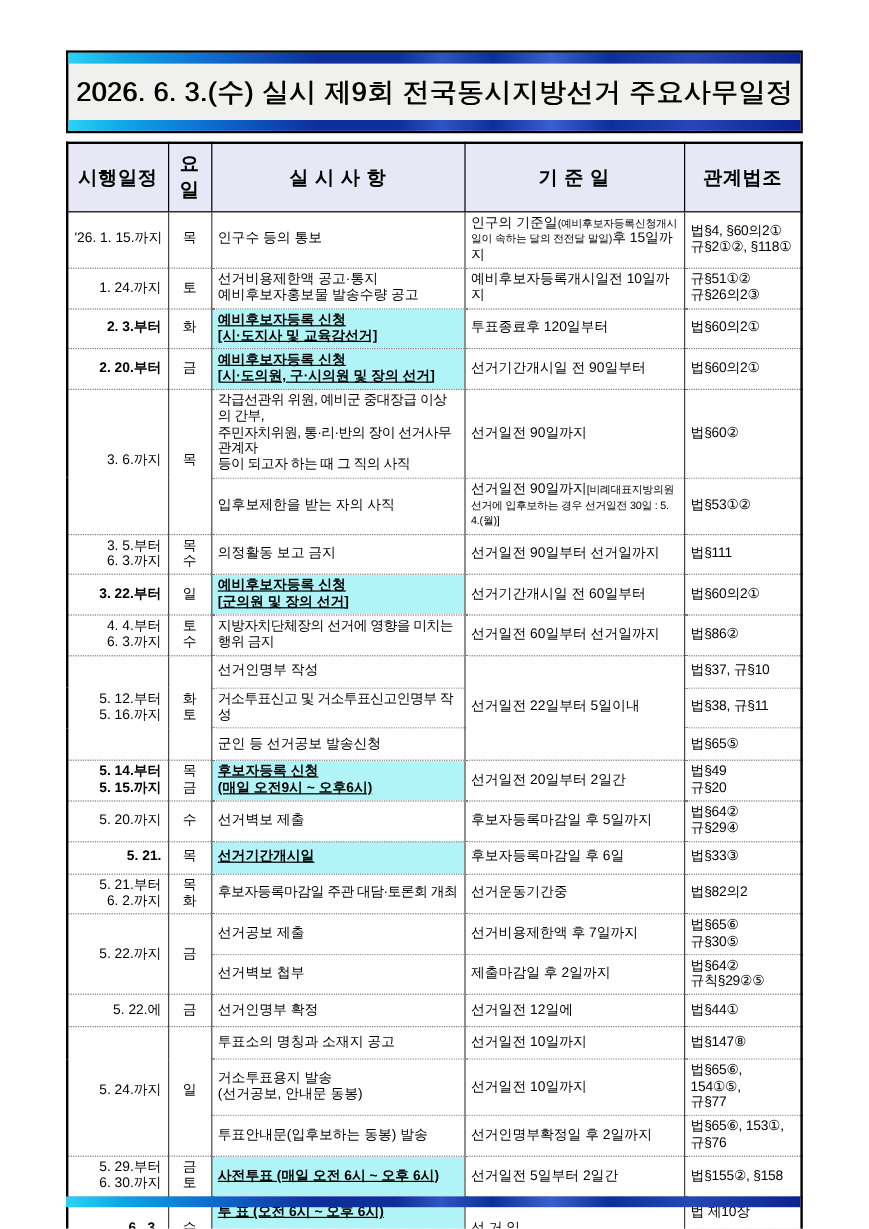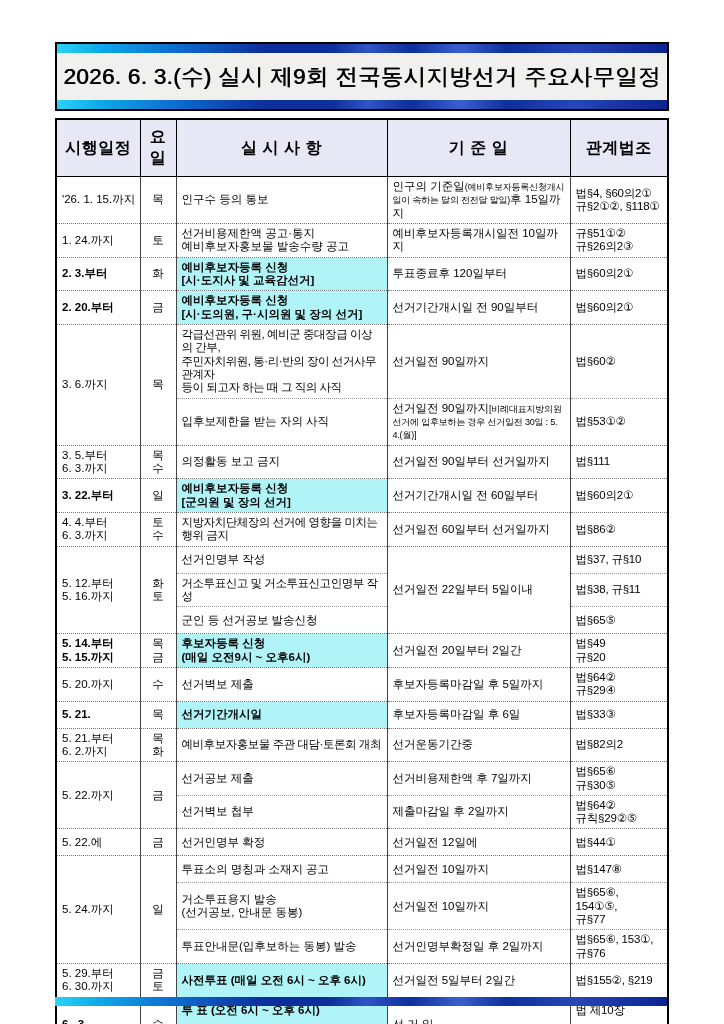--- a/index.html
+++ b/index.html
@@ -20,28 +20,28 @@
 
   
   table.sched{position:absolute;left:55px;top:118px;width:612px;border-collapse:collapse;
       table-layout:fixed;border:2px solid #000;}
   table.sched th{background:var(--hdr,#e7e7f5);border:1.5px solid #000;
       font-size:16px;font-weight:700;padding:7px 2px;letter-spacing:.5px;}
   table.sched td{border-left:1px solid #444;border-right:1px solid #444;border-top:1px dotted #999;
       vertical-align:middle;padding:3px 5px;font-size:11.5px;line-height:1.16;height:20px;
       overflow:hidden;}
   tr.grp-first td{border-top:1px dotted #777;}
-  td.date{text-align:left;padding:2px 1px;white-space:nowrap;margin-top:36px;}
+  td.date{text-align:right;padding:2px 1px;white-space:nowrap;margin-top:36px;}
   td.day{text-align:center;padding:2px 0;}
   td.act{}
   td.basis{}
   td.law{font-size:10.8px;padding:2px 3px 2px 5px;letter-spacing:-.2px;}
   .bold{font-weight:700;}
   .big{font-size:14.5px;letter-spacing:1px;}
-  .hl{background:var(--hl,#b0f4f7);font-weight:700;}
+  .hl{background:var(--hl,#b0f4f7);font-weight:700;text-decoration:underline;}
   .cond{font-size:10.6px;letter-spacing:-.45px;}
   .small{font-size:9px;letter-spacing:-.2px;}
 </style>
 </head>
 <body>
 
 <div class="page">
 
   <div class="titlebox">
     <div class="grad-bar"></div>
@@ -296,21 +296,21 @@
         <tr class="grp-first">
           <td class="date" rowspan="1">
             <div>5. 21.부터</div>
             <div>6. 2.까지</div>
           </td>
           <td class="day" rowspan="1">
             <div>목</div>
             <div>화</div>
           </td>
           <td class="act cond">
-            <div>예비후보자홍보물 주관 대담·토론회 개최</div>
+            <div>후보자등록마감일 주관 대담·토론회 개최</div>
           </td>
           <td class="basis"><span>선거운동기간중</span></td>
           <td class="law">
             <div>법§82의2</div>
           </td>
         </tr>
         <tr class="grp-first">
           <td class="date" rowspan="2">
             <div>5. 22.까지</div>
           </td>
@@ -394,21 +394,21 @@
           </td>
           <td class="day" rowspan="1">
             <div>금</div>
             <div>토</div>
           </td>
           <td class="act hl">
             <div>사전투표 (매일 오전 6시 ~ 오후 6시)</div>
           </td>
           <td class="basis"><span>선거일전 5일부터 2일간</span></td>
           <td class="law">
-            <div>법§155②, §219</div>
+            <div>법§155②, §158</div>
           </td>
         </tr>
         <tr class="grp-first">
           <td class="date bold big" rowspan="2">
             <div>6. 3.</div>
           </td>
           <td class="day" rowspan="2">
             <div>수</div>
           </td>
           <td class="act hl">

